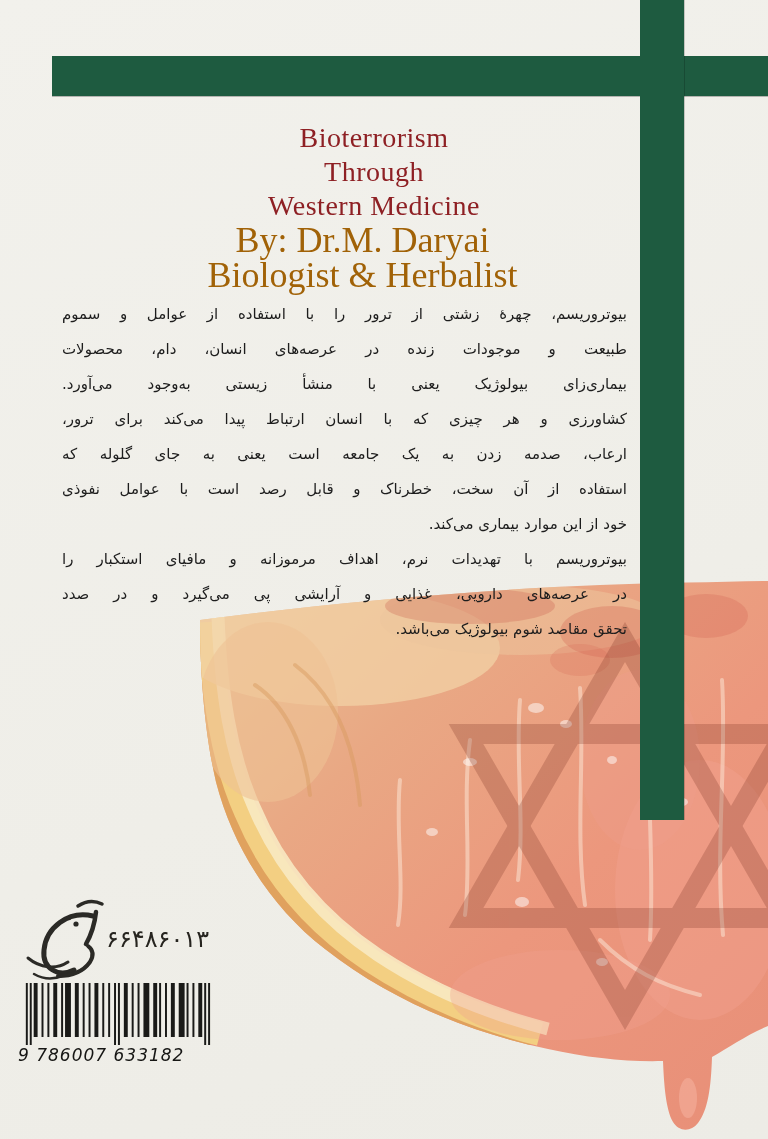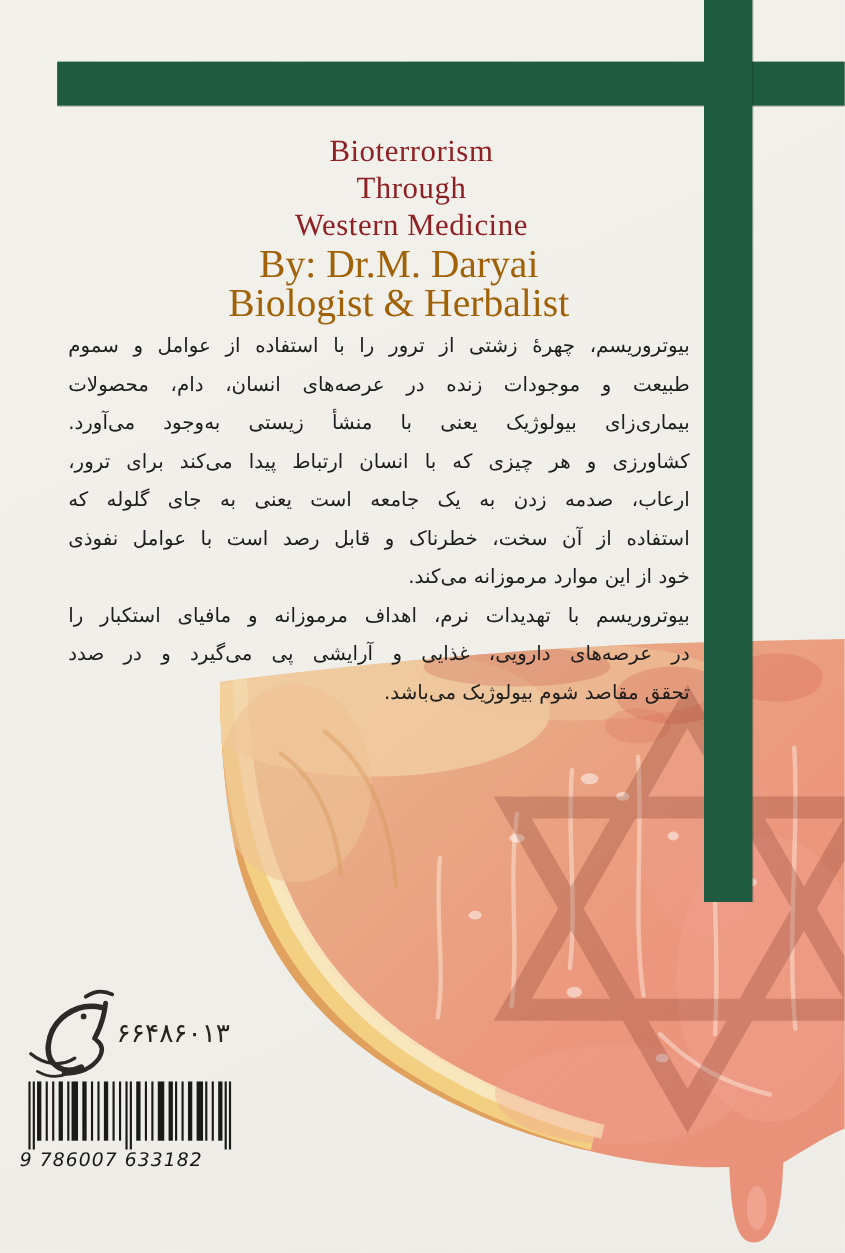--- a/index.html
+++ b/index.html
@@ -15,21 +15,21 @@
   .hbar{left:52px;top:56px;width:716px;height:40px;background:#1e5b40;z-index:3;
         box-shadow:0 1px 0 rgba(0,0,0,.25);}
   .vbar{left:640px;top:0;width:44px;height:820px;background:#1e5b40;z-index:3;
         box-shadow:1px 0 0 rgba(0,0,0,.18);}
   
   .title-block{left:0;top:121px;width:704px;text-align:center;z-index:2;}
   .t-red{font-size:28px;line-height:34px;color:#8e2024;letter-spacing:.5px;padding-left:44px;}
   .t-black{font-size:36px;line-height:35px;color:#a16207;margin-left:21px;}
   
   .fa-text{left:62px;top:297px;width:565px;z-index:2;direction:rtl;
-           font-family:"DejaVu Sans",sans-serif;font-size:18px;color:#1d1d1d;}
+           font-family:"DejaVu Sans",sans-serif;font-size:15px;color:#1d1d1d;}
   .fa-line{height:35px;line-height:35px;white-space:nowrap;
            text-align:justify;text-align-last:justify;}
   .fa-line.para-end{text-align-last:right;}
   
   #logo-svg{left:20px;top:888px;width:100px;height:100px;z-index:2;}
   .pub-code{left:106px;top:925px;width:110px;z-index:2;direction:ltr;
             font-family:"DejaVu Sans",sans-serif;font-size:24px;color:#26241f;
             letter-spacing:2px;}
   
   .barcode{left:18px;top:983px;width:196px;height:88px;z-index:2;}
@@ -132,21 +132,21 @@
   <div class="t-black">Biologist &amp; Herbalist</div>
 </div>
 
 <div class="abs fa-text">
   <div class="fa-line">بیوتروریسم، چهرهٔ زشتی از ترور را با استفاده از عوامل و سموم</div>
   <div class="fa-line">طبیعت و موجودات زنده در عرصه‌های انسان، دام، محصولات</div>
   <div class="fa-line">بیماری‌زای بیولوژیک یعنی با منشأ زیستی به‌وجود می‌آورد.</div>
   <div class="fa-line">کشاورزی و هر چیزی که با انسان ارتباط پیدا می‌کند برای ترور،</div>
   <div class="fa-line">ارعاب، صدمه زدن به یک جامعه است یعنی به جای گلوله که</div>
   <div class="fa-line">استفاده از آن سخت، خطرناک و قابل رصد است با عوامل نفوذی</div>
-  <div class="fa-line para-end">خود از این موارد مرموزانه می‌کند.</div>
+  <div class="fa-line para-end">خود از این موارد بیماری می‌کند.</div>
   <div class="fa-line">بیوتروریسم با تهدیدات نرم، اهداف مرموزانه و مافیای استکبار را</div>
   <div class="fa-line">در عرصه‌های دارویی، غذایی و آرایشی پی می‌گیرد و در صدد</div>
   <div class="fa-line para-end">تحقق مقاصد شوم بیولوژیک می‌باشد.</div>
 </div>
 
 <svg id="logo-svg" class="abs" viewBox="0 0 100 100" xmlns="http://www.w3.org/2000/svg">
   <g fill="none" stroke="#2b2a26" stroke-linecap="round">
     <path d="M 58 18 Q 70 10 82 16" stroke-width="3.5"></path>
     <path d="M 76 24 Q 74 42 66 56" stroke-width="4.5"></path>
     <path d="M 73 28 C 48 22,26 40,24 62 C 22 80,38 90,54 82" stroke-width="5"></path>

